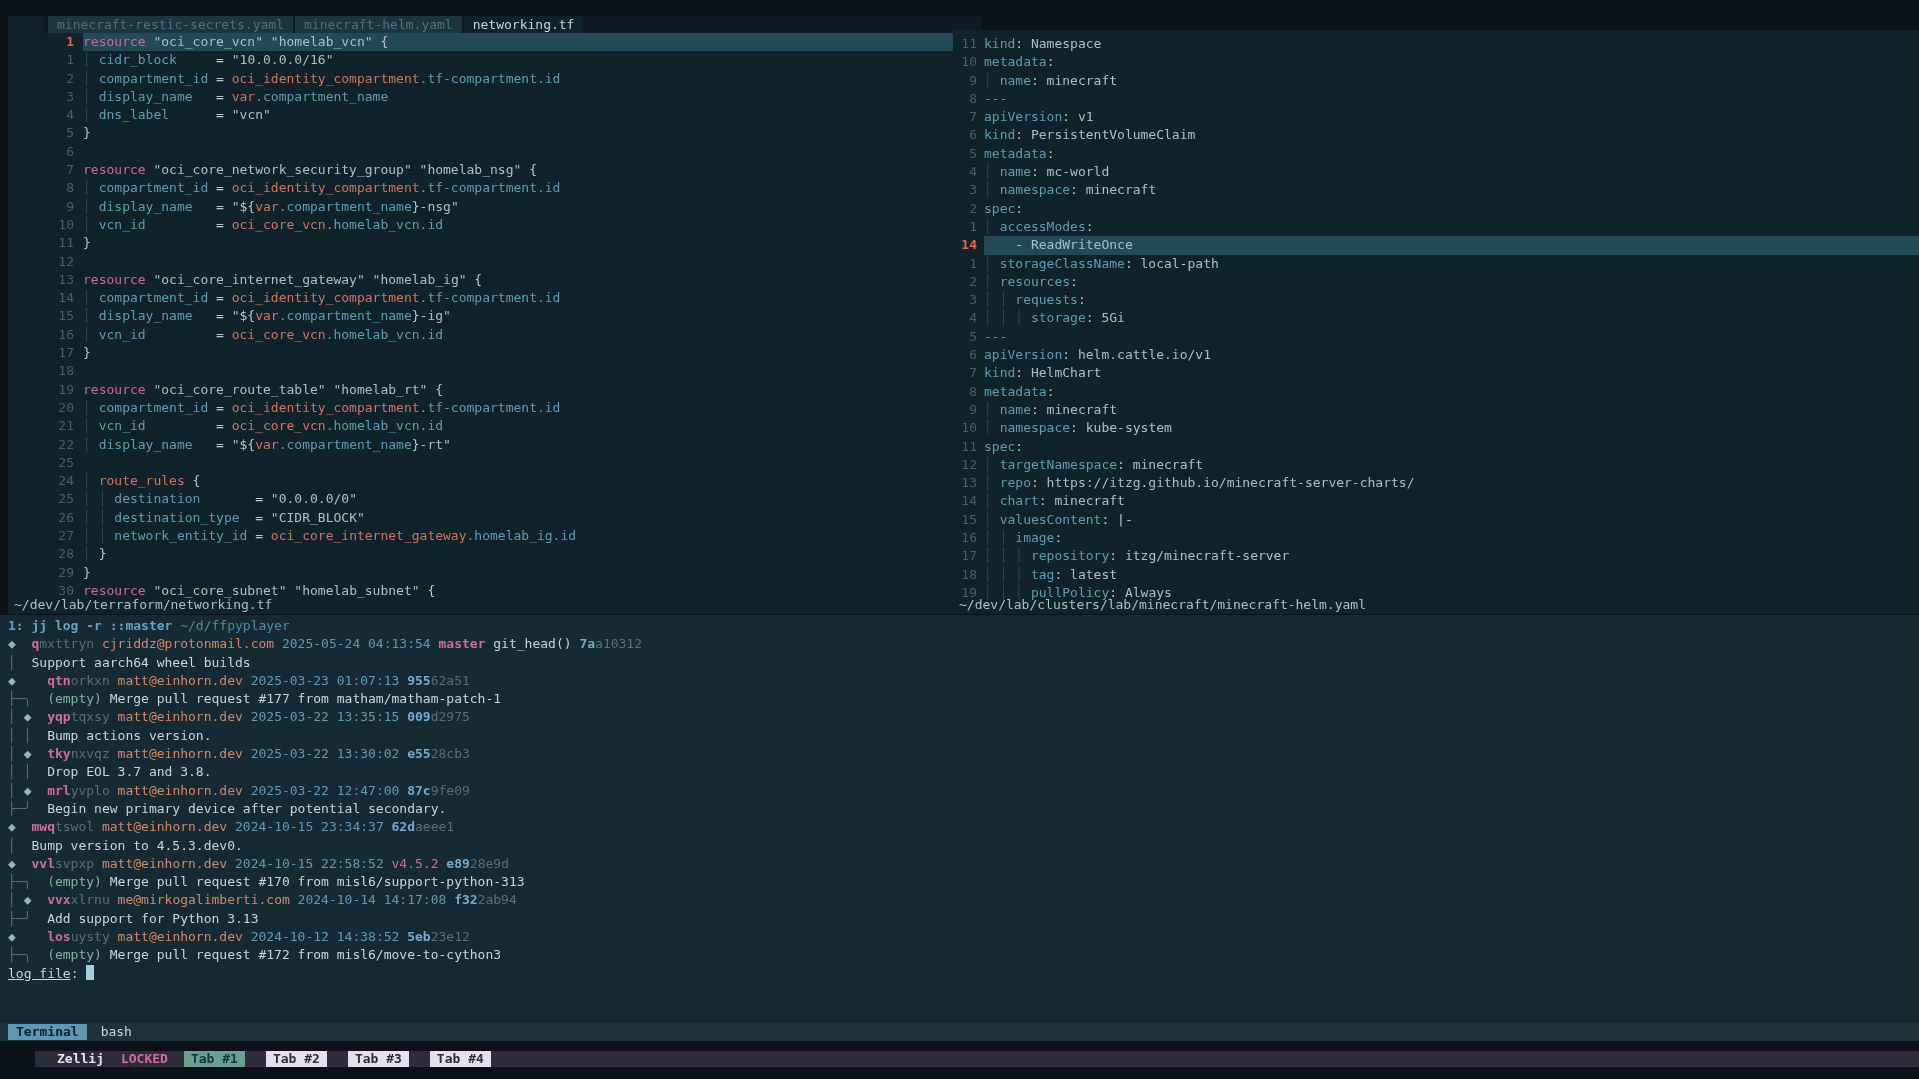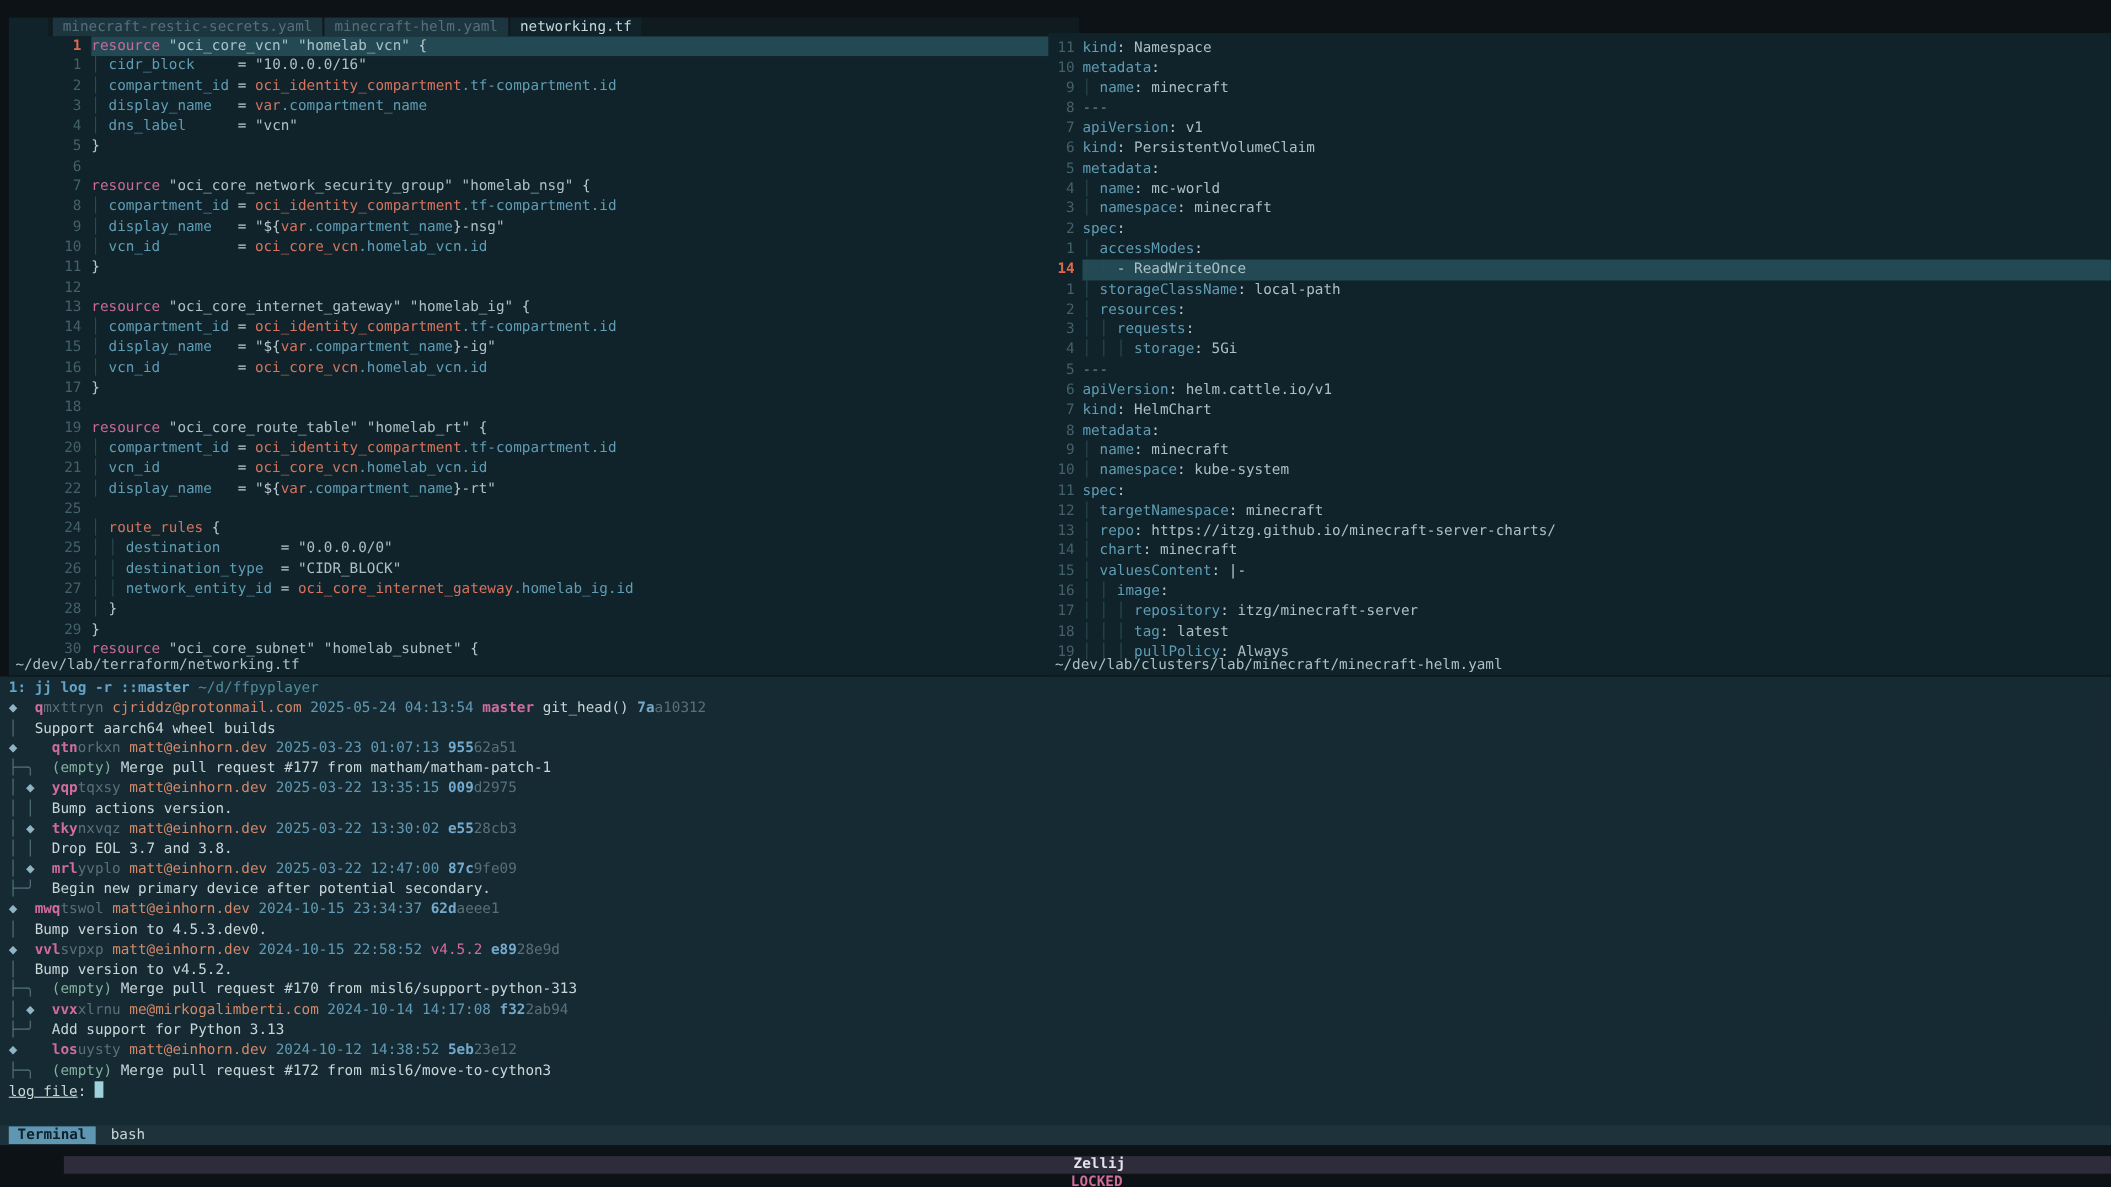--- a/index.html
+++ b/index.html
@@ -20,21 +20,21 @@
   .content{flex:1;white-space:pre;}
   .row.cur .content{background:var(--cursorline_bg);}
   .row.cur .ln{color:var(--linenr_cursor);font-weight:bold;}
   .statusline{position:absolute;bottom:1px;left:6px;height:17px;color:var(--str);white-space:pre;}
   .pane-term{padding:0;}
   .trow{height:18.3px;white-space:pre;padding-left:8px;}
   #term-title{padding-top:2px;}
   .termtabs{position:absolute;bottom:0;left:0;right:0;height:18px;line-height:18px;background:var(--termtab_bg);display:flex;align-items:center;padding-left:8px;}
   .chip{background:var(--termtab_chip_bg);color:var(--termtab_chip_text);font-weight:bold;padding:0 8px;height:16px;line-height:16px;}
   .bashlbl{color:var(--desc);margin-left:14px;}
-  .zbar{position:absolute;left:58px;right:0;top:1051px;height:16px;background:var(--bar_bg);display:flex;align-items:center;font-weight:bold;line-height:16px;flex-direction:column;}
+  .zbar{position:absolute;left:35px;right:0;top:1051px;height:16px;background:var(--bar_bg);display:flex;align-items:center;font-weight:bold;line-height:16px;}
   .zapp{color:var(--bar_text);margin:0 0 0 22px;}
   .zmode{color:var(--bar_locked);margin:0 0 0 17px;}
   .ztabs{display:flex;margin-left:16px;}
   .ztab{background:var(--bar_tab_bg);color:var(--bar_tab_text);padding:0 7px;margin-right:21px;height:16px;line-height:16px;white-space:pre;}
   .ztab.active{background:var(--bar_tab_active_bg);color:#16323a;}
   .block-cursor{display:inline-block;width:8px;height:15px;background:var(--cursor);vertical-align:-2px;}
   
   .s-kw{color:var(--kw);} .s-str{color:var(--str);} .s-prop{color:var(--prop);}
   .s-ref{color:var(--ref);} .s-pn{color:var(--pn);} .s-gd{color:var(--gd);} .s-dim{color:var(--dim);}
   .s-g{color:var(--graph);} .s-node{color:var(--node);}
@@ -139,21 +139,20 @@
         <div class="trow"><span class="s-g">├─╮</span><span class="s-d">  </span><span class="s-emp">(empty)</span><span class="s-d"> Merge pull request #177 from matham/matham-patch-1</span></div>
         <div class="trow"><span class="s-g">│ </span><span class="s-node">◆</span><span class="s-d">  </span><span class="s-cidb">yqp</span><span class="s-cid">tqxsy</span><span class="s-d"> </span><span class="s-em">matt@einhorn.dev</span><span class="s-d"> </span><span class="s-dt">2025-03-22 13:35:15</span><span class="s-d"> </span><span class="s-hb">009</span><span class="s-hd">d2975</span></div>
         <div class="trow"><span class="s-g">│ │</span><span class="s-d">  Bump actions version.</span></div>
         <div class="trow"><span class="s-g">│ </span><span class="s-node">◆</span><span class="s-d">  </span><span class="s-cidb">tky</span><span class="s-cid">nxvqz</span><span class="s-d"> </span><span class="s-em">matt@einhorn.dev</span><span class="s-d"> </span><span class="s-dt">2025-03-22 13:30:02</span><span class="s-d"> </span><span class="s-hb">e55</span><span class="s-hd">28cb3</span></div>
         <div class="trow"><span class="s-g">│ │</span><span class="s-d">  Drop EOL 3.7 and 3.8.</span></div>
         <div class="trow"><span class="s-g">│ </span><span class="s-node">◆</span><span class="s-d">  </span><span class="s-cidb">mrl</span><span class="s-cid">yvplo</span><span class="s-d"> </span><span class="s-em">matt@einhorn.dev</span><span class="s-d"> </span><span class="s-dt">2025-03-22 12:47:00</span><span class="s-d"> </span><span class="s-hb">87c</span><span class="s-hd">9fe09</span></div>
         <div class="trow"><span class="s-g">├─╯</span><span class="s-d">  Begin new primary device after potential secondary.</span></div>
         <div class="trow"><span class="s-node">◆</span><span class="s-d">  </span><span class="s-cidb">mwq</span><span class="s-cid">tswol</span><span class="s-d"> </span><span class="s-em">matt@einhorn.dev</span><span class="s-d"> </span><span class="s-dt">2024-10-15 23:34:37</span><span class="s-d"> </span><span class="s-hb">62d</span><span class="s-hd">aeee1</span></div>
         <div class="trow"><span class="s-g">│</span><span class="s-d">  Bump version to 4.5.3.dev0.</span></div>
         <div class="trow"><span class="s-node">◆</span><span class="s-d">  </span><span class="s-cidb">vvl</span><span class="s-cid">svpxp</span><span class="s-d"> </span><span class="s-em">matt@einhorn.dev</span><span class="s-d"> </span><span class="s-dt">2024-10-15 22:58:52</span><span class="s-d"> </span><span class="s-tag">v4.5.2</span><span class="s-d"> </span><span class="s-hb">e89</span><span class="s-hd">28e9d</span></div>
-        <div class="trow"><span class="s-g">│</span><span class="s-d">  Bump version to v4.5.2.</span></div>
         <div class="trow"><span class="s-g">├─╮</span><span class="s-d">  </span><span class="s-emp">(empty)</span><span class="s-d"> Merge pull request #170 from misl6/support-python-313</span></div>
         <div class="trow"><span class="s-g">│ </span><span class="s-node">◆</span><span class="s-d">  </span><span class="s-cidb">vvx</span><span class="s-cid">xlrnu</span><span class="s-d"> </span><span class="s-em">me@mirkogalimberti.com</span><span class="s-d"> </span><span class="s-dt">2024-10-14 14:17:08</span><span class="s-d"> </span><span class="s-hb">f32</span><span class="s-hd">2ab94</span></div>
         <div class="trow"><span class="s-g">├─╯</span><span class="s-d">  Add support for Python 3.13</span></div>
         <div class="trow"><span class="s-node">◆</span><span class="s-d">    </span><span class="s-cidb">los</span><span class="s-cid">uysty</span><span class="s-d"> </span><span class="s-em">matt@einhorn.dev</span><span class="s-d"> </span><span class="s-dt">2024-10-12 14:38:52</span><span class="s-d"> </span><span class="s-hb">5eb</span><span class="s-hd">23e12</span></div>
         <div class="trow"><span class="s-g">├─╮</span><span class="s-d">  </span><span class="s-emp">(empty)</span><span class="s-d"> Merge pull request #172 from misl6/move-to-cython3</span></div>
       </div>
     <div class="trow" id="term-input"><span class="s-ul">log file</span><span class="s-d">: </span><span class="block-cursor"></span></div>
     <div class="termtabs">
       <span class="chip">Terminal</span>
       <span class="bashlbl">bash</span>

